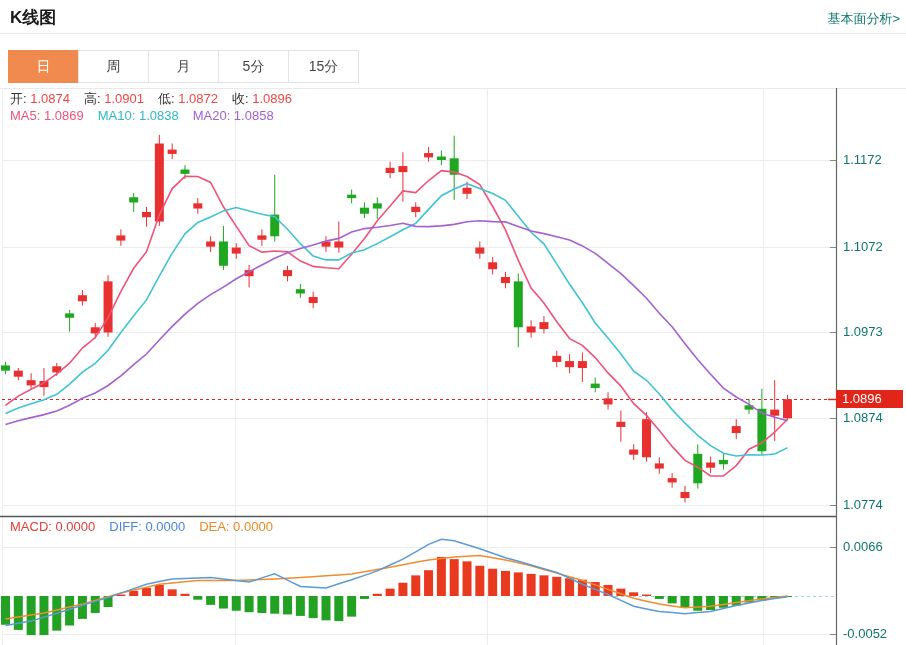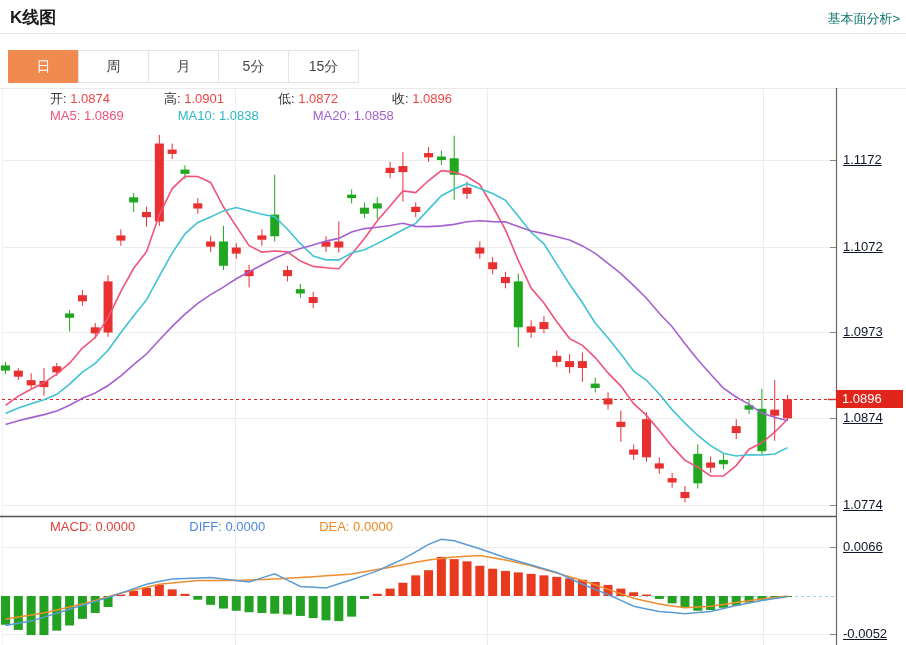--- a/index.html
+++ b/index.html
@@ -10,23 +10,23 @@
   .header-link{position:absolute;right:6px;top:10px;font-size:13px;color:#0f766e;text-decoration:none;cursor:pointer;}
   .header-divider{position:absolute;left:0;top:33px;width:906px;height:1px;background:#e8e8e8;}
   .tabbar{position:absolute;left:8px;top:50px;display:flex;}
   .tab{width:69px;height:31px;line-height:31px;text-align:center;font-size:14px;color:#444;
        background:#fff;border:1px solid #e3e3e3;margin-left:-1px;cursor:pointer;box-sizing:content-box;}
   .tab:first-child{margin-left:0;}
   .tab.active{background:#f08a4e;border-color:#f08a4e;color:#fff;}
   .chart-top-border{position:absolute;left:0;top:88px;width:906px;height:1px;background:#e9e9e9;}
   #chart-svg{position:absolute;left:0;top:88px;}
   .legend-row{position:absolute;left:10px;font-size:13px;white-space:nowrap;}
-  .legend-item{margin-right:14px;margin-left:40px;}
+  .legend-item{margin-right:14px;}
   .legend-label{color:#333;}
-  .axis-label{position:absolute;left:843px;width:60px;font-size:13px;color:#0f172a;text-decoration:underline;}
+  .axis-label{position:absolute;left:843px;width:60px;font-size:13px;color:#0f766e;}
   .price-badge{position:absolute;left:836px;width:67px;height:18px;background:#e1251a;color:#fff;
                font-size:13px;line-height:18px;padding-left:6px;box-sizing:border-box;}
 </style>
 </head>
 <body>
 
 <div id="app">
   <div class="page-title">K线图</div>
   <a class="header-link">基本面分析&gt;</a>
   <div class="header-divider"></div>

